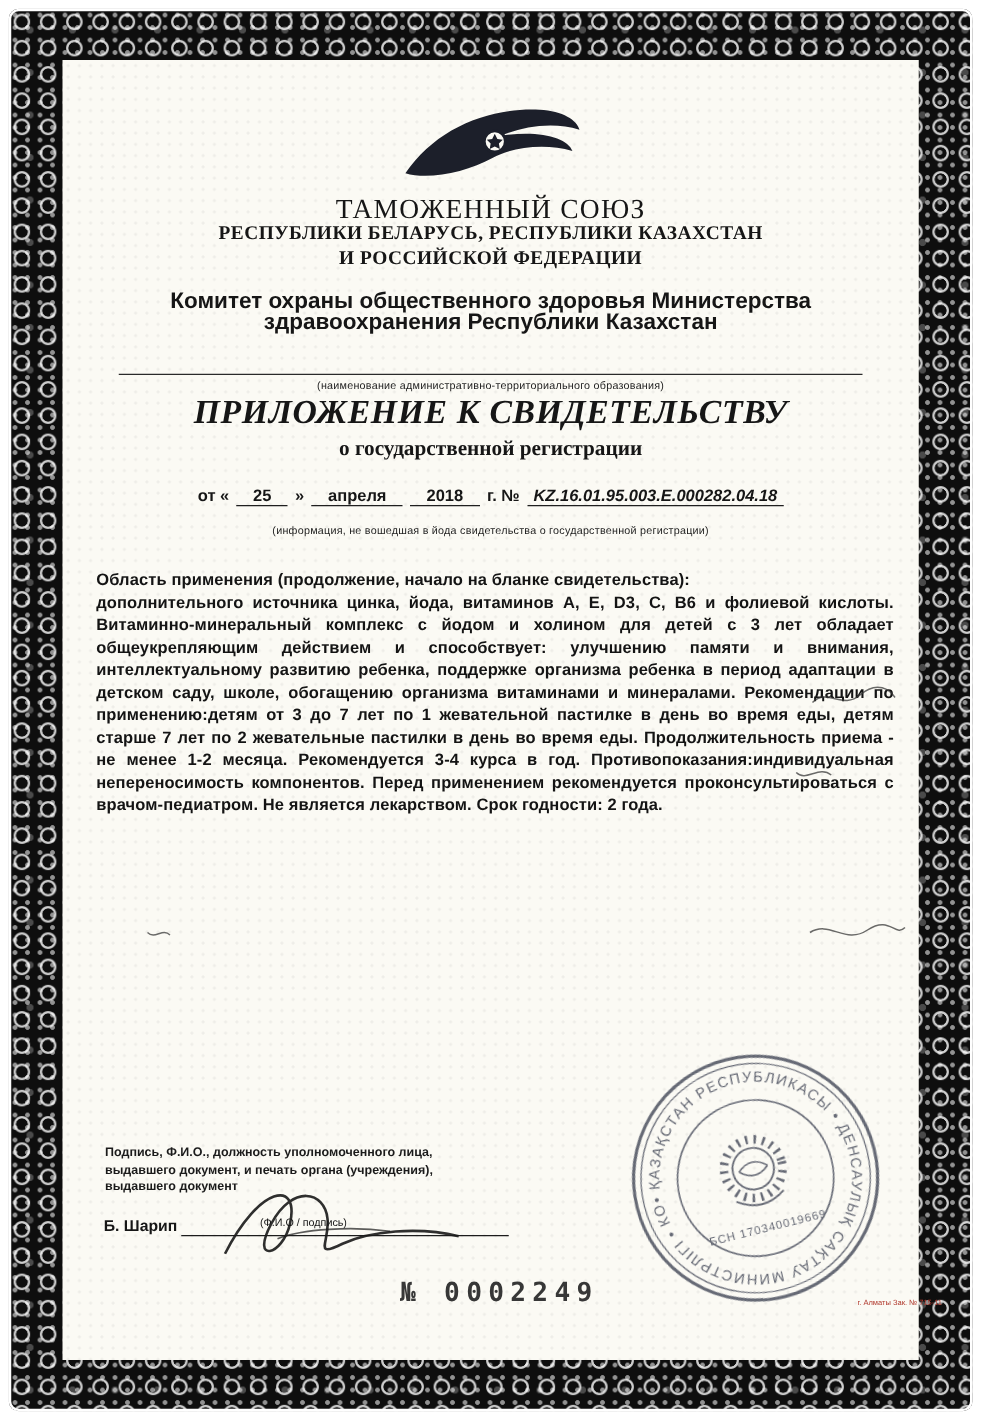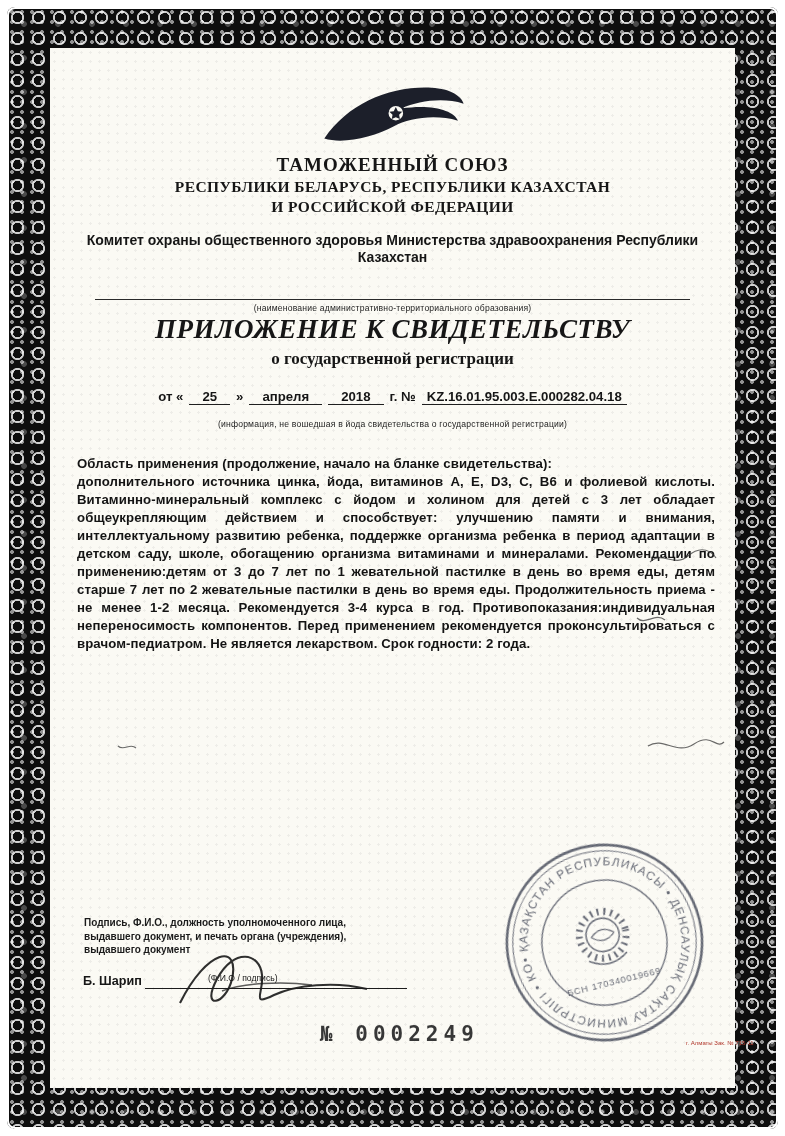--- a/index.html
+++ b/index.html
@@ -13,34 +13,34 @@
       radial-gradient(circle, rgba(255,255,255,.25) 0 2.5px, rgba(0,0,0,0) 3.2px);
     background-size:21px 21px,10px 10px,34px 34px;
     box-shadow:0 0 0 2px #fff inset;}
   .paper{position:absolute;inset:48px 50px;background:#fbfaf4;
     background-image:radial-gradient(rgba(0,0,0,.05) 1px, transparent 1.4px);
     background-size:9px 9px;}
   .abs{position:absolute;}
   .ctr{left:0;right:0;text-align:center;}
   
   .emblem{top:30px;left:50%;transform:translateX(-50%);}
-  .org1{top:106px;font-family:"Liberation Serif",serif;font-weight:bold;font-size:19px;letter-spacing:1px;}
+  .org1{top:106px;font-family:"Liberation Serif",serif;font-weight:normal;font-size:22px;letter-spacing:1px;}
   .org2{top:130px;font-family:"Liberation Serif",serif;font-weight:bold;font-size:15.5px;letter-spacing:.4px;}
   .org3{top:150px;font-family:"Liberation Serif",serif;font-weight:bold;font-size:15.5px;letter-spacing:.4px;}
-  .authority{top:184px;left:20px;right:20px;text-align:center;font-size:14px;font-weight:bold;line-height:16.5px;}
+  .authority{top:184px;left:20px;right:20px;text-align:center;font-size:18px;font-weight:bold;line-height:16.5px;}
   .field-line{top:251px;left:45px;right:45px;border-top:1.2px solid #2a2a2a;}
   .caption{font-size:8.6px;font-weight:400;color:#1d1d1d;letter-spacing:.2px;}
   .field-caption{top:255px;}
   .doc-title{top:266px;font-family:"Liberation Serif",serif;font-style:italic;font-weight:bold;
     font-size:27px;letter-spacing:.5px;margin:0;}
   .doc-subtitle{top:301px;font-family:"Liberation Serif",serif;font-weight:bold;font-size:17px;}
   .reg-row{top:341px;font-size:13.2px;font-weight:bold;}
   .reg-row span{margin:16px 3px;}
   .fill{border-bottom:1.4px solid #1f1f1f;padding:0 13px;}
-  .fill-num{border-bottom:1.4px solid #1f1f1f;padding:0 5px;}
+  .fill-num{border-bottom:1.4px solid #1f1f1f;padding:0 5px;font-style:italic;}
   .reg-note{top:371px;}
   
   .body-text{top:407px;left:27px;width:638px;font-size:13.2px;font-weight:bold;line-height:18px;
     text-align:justify;letter-spacing:.1px;color:#141414;}
   .body-heading{display:block;}
   
   .footer-caption{top:868px;left:34px;width:300px;font-size:10px;font-weight:600;line-height:13.5px;color:#1b1b1b;}
   .signature-svg{top:893px;left:112px;}
   .sign-line{top:940px;left:95px;width:262px;border-top:1.6px solid #1c1c1c;}
   .signer{top:926px;left:33px;font-size:12.6px;font-weight:bold;}

